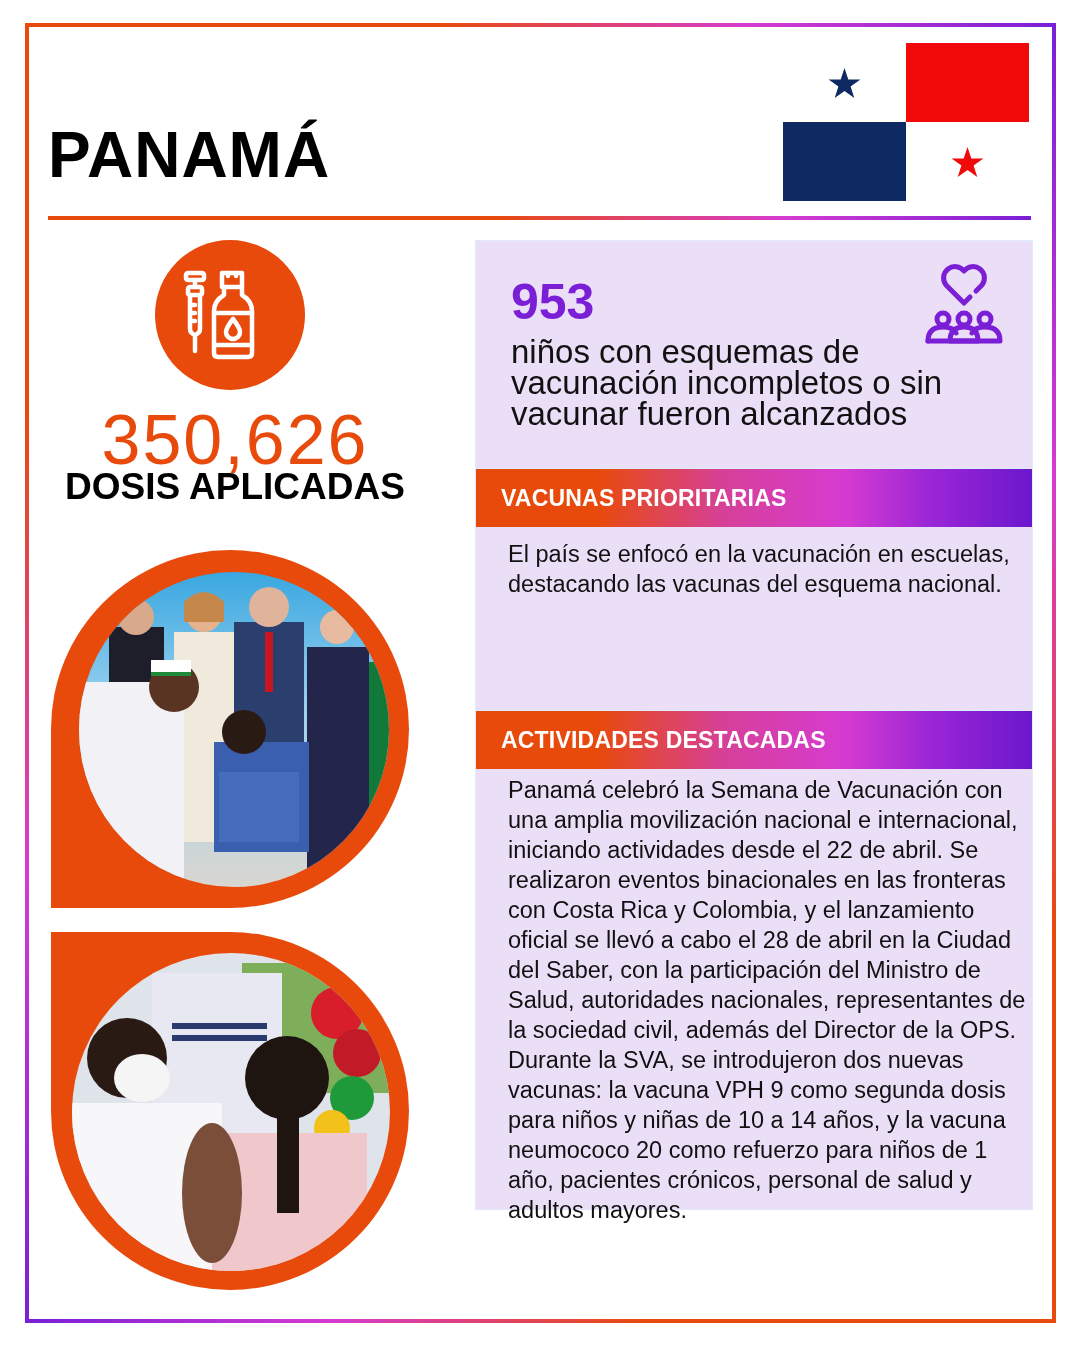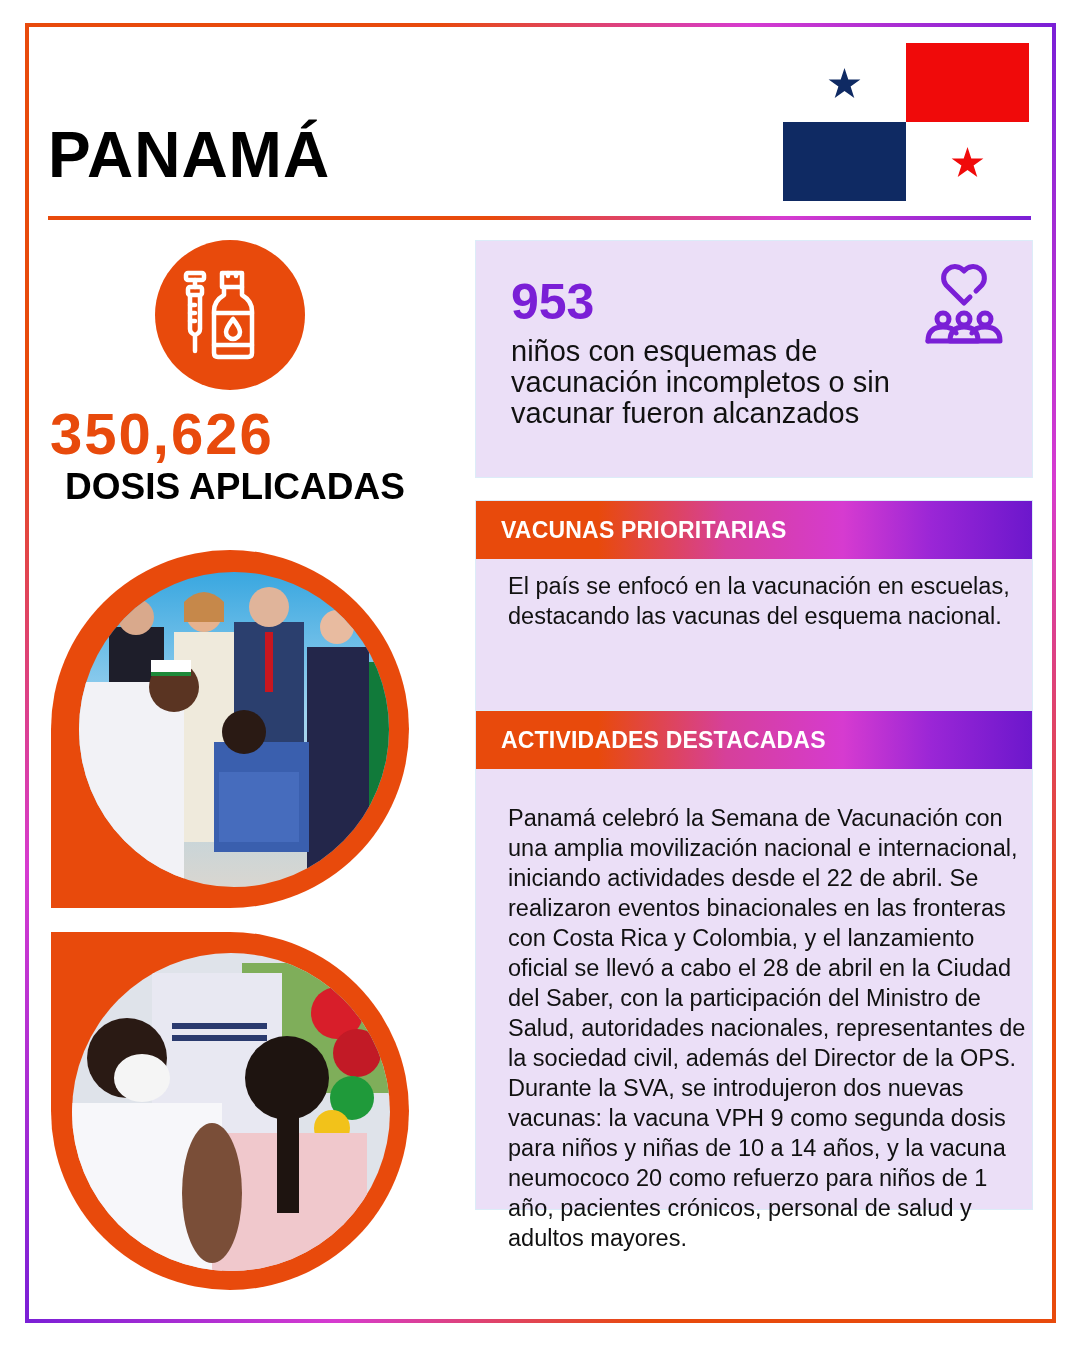--- a/index.html
+++ b/index.html
@@ -18,48 +18,48 @@
 
   .title { position: absolute; left: 48px; top: 118px; font-size: 64px; font-weight: 900;
     letter-spacing: 1px; color: #000; font-family: Liberation Sans, sans-serif; }
   .title-rule { position: absolute; left: 48px; top: 216px; width: 983px; height: 4px;
     background: linear-gradient(90deg, #e84a0c 0%, #e84a0c 45%, #d63bd0 75%, #7a1fd6 100%); }
 
   .flag { position: absolute; left: 783px; top: 43px; width: 246px; height: 158px; }
 
   .dose-circle { position: absolute; left: 155px; top: 240px; width: 150px; height: 150px;
     border-radius: 50%; background: #e84a0c; display: flex; align-items: center; justify-content: center; }
-  .dose-number { position: absolute; left: 50px; top: 400px; width: 370px; text-align: left;
-    font-size: 58px; font-weight: 700; color: #e84a0c; letter-spacing: 2px; }
+  .dose-number { position: absolute; left: 50px; top: 400px; width: 370px; text-align: center;
+    font-size: 70px; font-weight: 400; color: #e84a0c; letter-spacing: 2px; }
   .dose-label { position: absolute; left: 40px; top: 466px; width: 390px; text-align: center;
     font-size: 37px; font-weight: 700; color: #000; }
 
   .photo { position: absolute; overflow: hidden; }
   .photo1-blob { left: 51px; top: 550px; width: 358px; height: 358px; background: #e84a0c;
     border-radius: 50% 50% 50% 0; }
   .photo2-blob { left: 51px; top: 932px; width: 358px; height: 358px; background: #e84a0c;
     border-radius: 0 50% 50% 50%; }
   .photo-inner { position: absolute; border-radius: 50%; overflow: hidden; }
   .photo1-inner { left: 79px; top: 572px; width: 310px; height: 315px; }
   .photo2-inner { left: 72px; top: 953px; width: 318px; height: 318px; }
 
   .stat-card { position: absolute; left: 475px; top: 240px; width: 558px; height: 238px;
     background: #ebdff7; border: 1px solid #dcecf8; }
   .stat-number { position: absolute; left: 35px; top: 32px; font-size: 50px; font-weight: 900; color: #7a1fd6; }
-  .stat-text { position: absolute; left: 35px; top: 95px; width: 440px; font-size: 29px; line-height: 31px; color: #111; }
+  .stat-text { position: absolute; left: 35px; top: 95px; width: 440px; font-size: 33px; line-height: 31px; color: #111; }
   .stat-icon { position: absolute; left: 440px; top: 12px; width: 96px; height: 96px; }
 
   .section { position: absolute; left: 475px; width: 558px; background: #ebdff7; border: 1px solid #dcecf8; }
   .section-header { height: 58px; display: flex; align-items: center; padding-left: 25px;
     background: linear-gradient(90deg, #e84a0c 0%, #e84a0c 22%, #d6409a 45%, #d63bd0 66%, #9a26d6 82%, #6c17cc 100%);
     color: #fff; font-weight: 900; font-size: 23px; letter-spacing: 0.2px; }
   .section-body { padding: 12px 8px 0 32px; font-size: 23.5px; line-height: 30px; color: #111; }
-  .sec1 { top: 468px; height: 254px; margin-top: 32px; }
+  .sec1 { top: 468px; height: 254px; }
   .sec2 { top: 710px; height: 500px; }
-  .sec2 .section-body { padding-top: 6px; padding-right: 4px; margin-top: 28px; }
+  .sec2 .section-body { padding-top: 6px; padding-right: 4px; }
 </style>
 </head>
 <body>
 
 <div class="frame-line frame-top"></div>
 <div class="frame-line frame-right"></div>
 <div class="frame-line frame-bottom"></div>
 <div class="frame-line frame-left"></div>
 
 <h1 class="title">PANAMÁ</h1>

